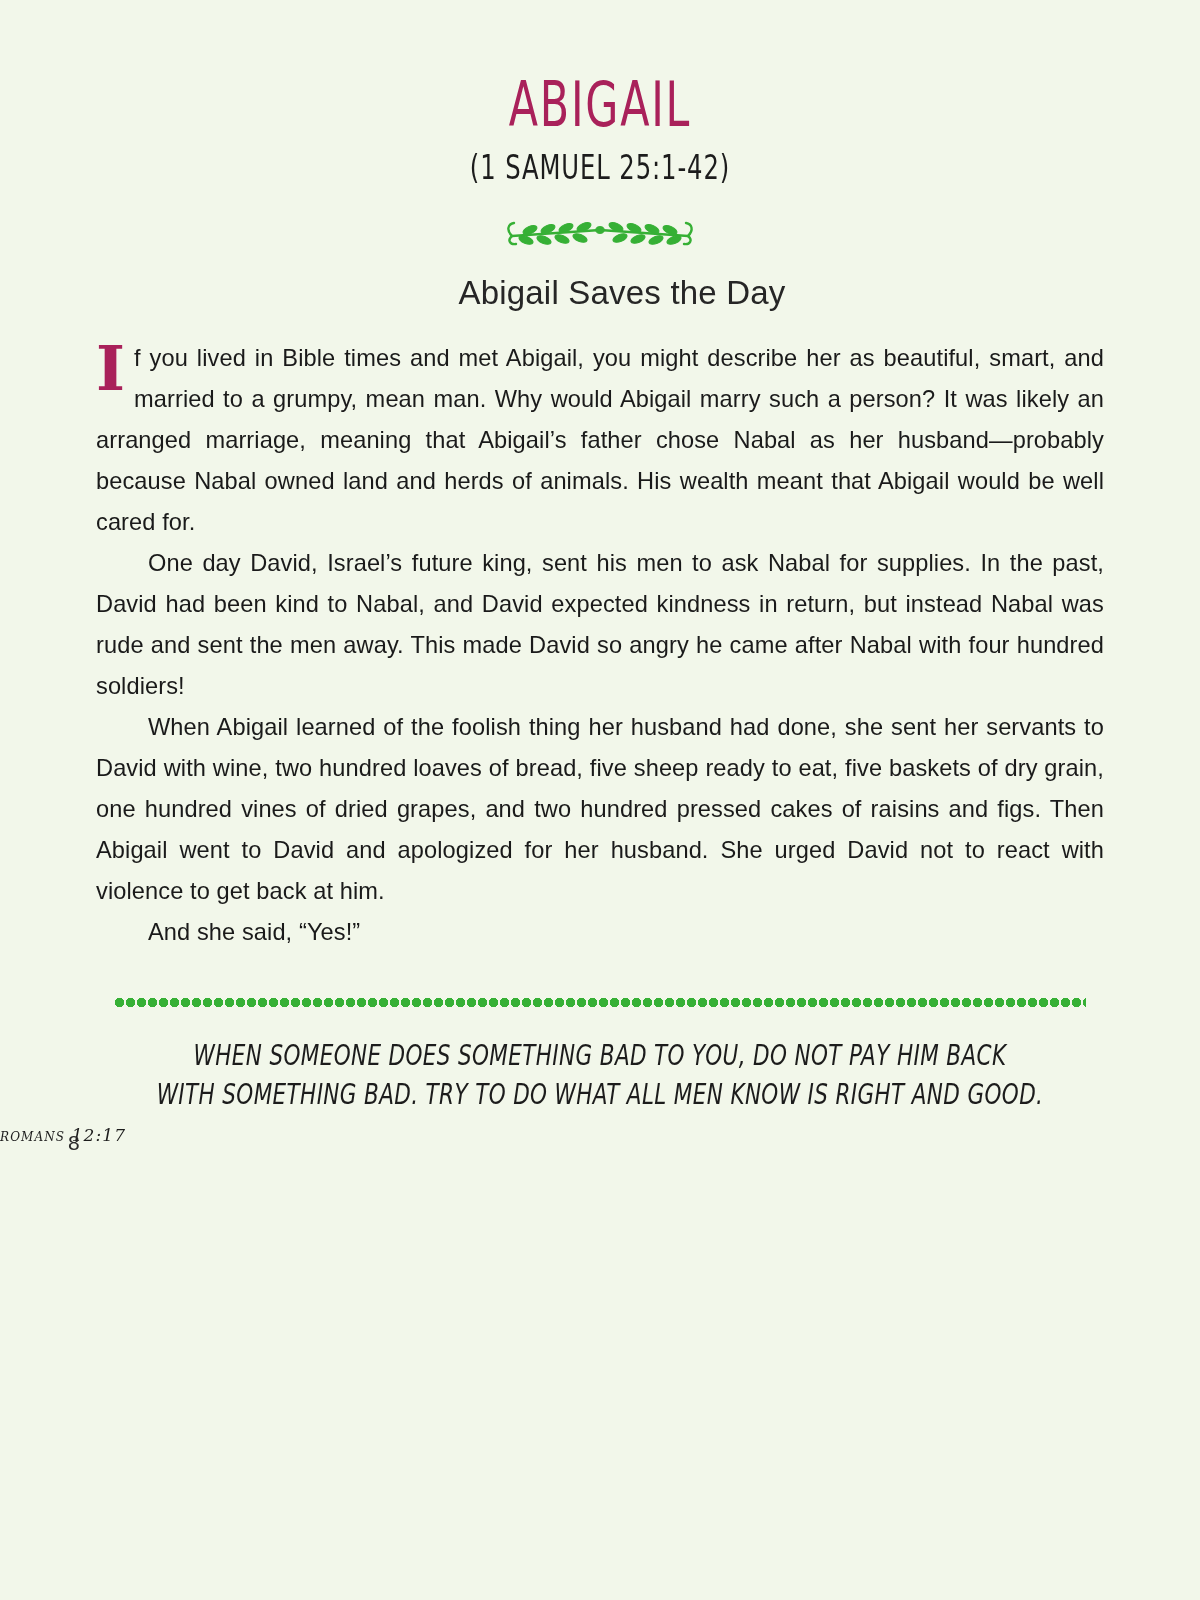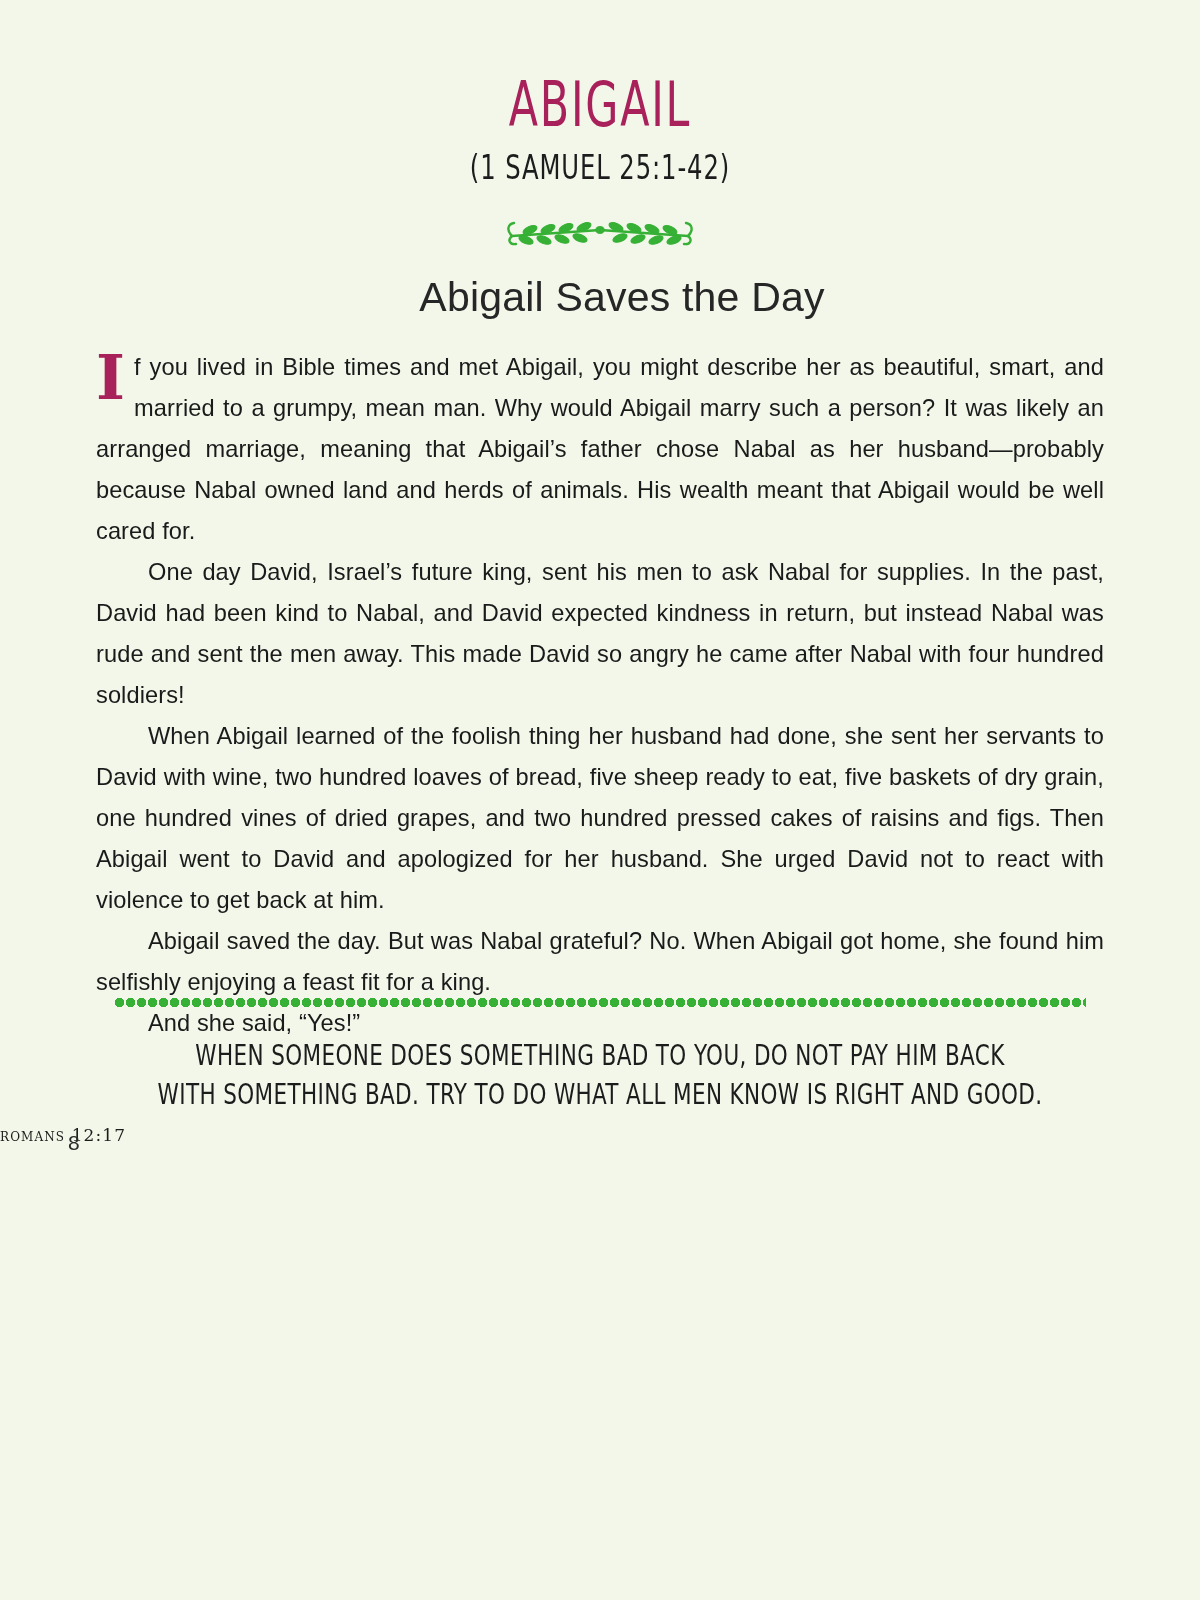--- a/index.html
+++ b/index.html
@@ -59,21 +59,21 @@
   .vine-divider {
     margin: 30px auto 0 auto;
     width: 200px;
     height: 42px;
     display: block;
   }
 
   
   .section-heading {
     text-align: center;
-    font-size: 41px;
+    font-size: 33px;
     font-weight: 400;
     color: #262626;
     letter-spacing: 0.2px;
     margin: 22px 0 0 0;
     font-family: "Liberation Sans", sans-serif;
     padding-left: 44px;
   }
 
   
   .body-copy {
@@ -108,20 +108,21 @@
     margin: 2px 9px 0 0;
     letter-spacing: 0;
   }
 
   
   .footer-block {
     position: absolute;
     left: 0;
     right: 0;
     bottom: 58px;
+    font-style: italic;
   }
 
   .dotted-rule {
     width: 972px;
     margin: 0 auto;
     height: 9px;
     background-image: radial-gradient(circle closest-side, #36b035 100%, transparent 100%);
     background-size: 11px 9px;
     background-repeat: repeat-x;
     background-position: left center;
@@ -212,21 +213,20 @@
   </div>
 
   <h2 class="section-heading">Abigail Saves the Day</h2>
 
   <div class="body-copy">
 
     <p class="no-indent dropcap-para"><span class="dropcap">I</span><span>f you lived in Bible times and met Abigail, you might describe her as beautiful, smart, and married to a grumpy, mean man. Why would Abigail marry such a person? It was likely an arranged marriage, meaning that Abigail’s father chose Nabal as her husband—probably because Nabal owned land and herds of animals. His wealth meant that Abigail would be well cared for.</span></p>
 
     <p>One day David, Israel’s future king, sent his men to ask Nabal for supplies. In the past, David had been kind to Nabal, and David expected kindness in return, but instead Nabal was rude and sent the men away. This made David so angry he came after Nabal with four hundred soldiers!</p>
     <p>When Abigail learned of the foolish thing her husband had done, she sent her servants to David with wine, two hundred loaves of bread, five sheep ready to eat, five baskets of dry grain, one hundred vines of dried grapes, and two hundred pressed cakes of raisins and figs. Then Abigail went to David and apologized for her husband. She urged David not to react with violence to get back at him.</p>
-    <p>Abigail saved the day. But was Nabal grateful? No. When Abigail got home, she found him selfishly enjoying a feast fit for a king.</p>
     <p>And she said, “Yes!”</p>
   </div>
 
   <div class="footer-block">
     <div class="dotted-rule"></div>
 
     <div class="verse-text">
       <span class="verse-line">When someone does something bad to you, do not pay him back</span>
       <span class="verse-line">with something bad. Try to do what all men know is right and good.</span>
     </div>

